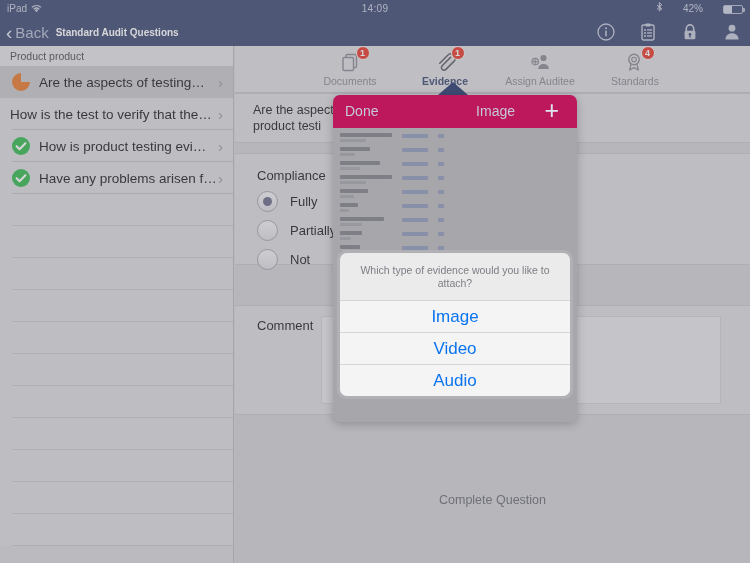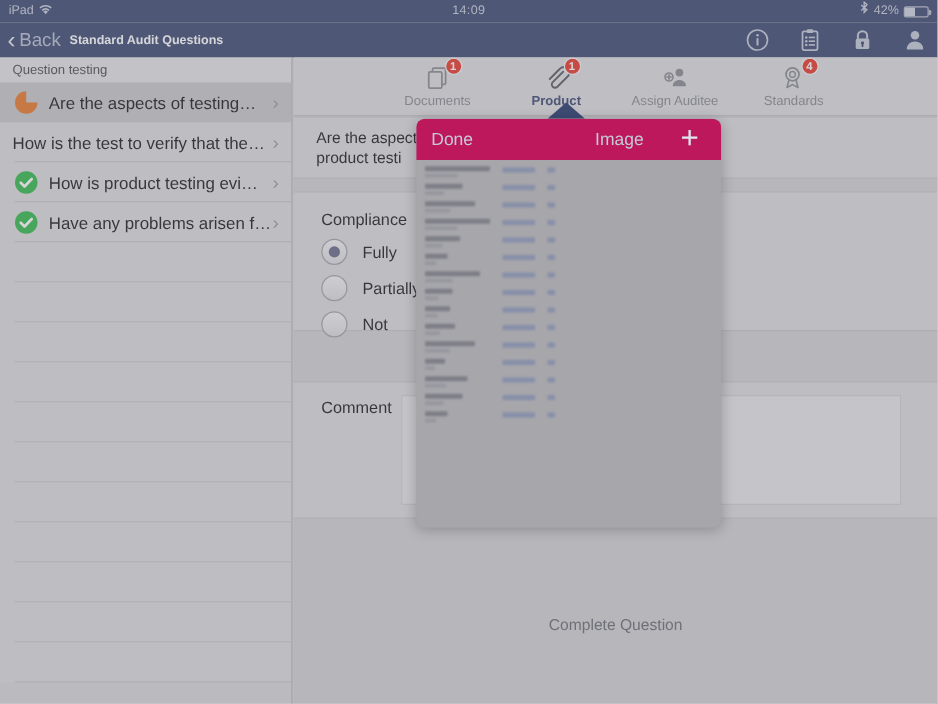--- a/index.html
+++ b/index.html
@@ -12,21 +12,21 @@
   #app { position: relative; width: 750px; height: 563px; overflow: hidden; }
 
   
   .statusbar {
     position: absolute; top: 0; left: 0; width: 750px; height: 18px;
     background: #3d4a72; color: #c9cedd;
     font-size: 10px; line-height: 18px;
   }
   .sb-left { position: absolute; left: 7px; top: 0; display: flex; align-items: center; gap: 4px; }
   .sb-center { position: absolute; left: 0; width: 750px; text-align: center; letter-spacing: .3px; }
-  .sb-right { position: absolute; right: 7px; top: 0; display: flex; align-items: center; gap: 4px; }
+  .sb-right { position: absolute; right: 7px; top: 0; display: flex; align-items: center; gap: 20px; }
   .wifi-glyph { font-size: 11px; }
   .bt-glyph { font-size: 11px; }
   .batt {
     display: inline-block; width: 20px; height: 9px;
     border: 1px solid #b6bccd; border-radius: 2px; position: relative;
   }
   .batt::after {
     content: ""; position: absolute; right: -3px; top: 2.5px;
     width: 2px; height: 4px; background: #b6bccd; border-radius: 0 1px 1px 0;
   }
@@ -283,21 +283,21 @@
       <span class="nav-icon">
         <svg width="20" height="20" viewBox="0 0 20 20">
             <circle cx="10" cy="6.2" r="3.4" fill="#c5cad9"></circle>
             <path d="M3.4 17.5c0-4 3-6.3 6.6-6.3s6.6 2.3 6.6 6.3z" fill="#c5cad9"></path>
           </svg>
       </span>
     </div>
   </div>
 
   <div class="sidebar">
-    <div class="sb-section">Question testing</div>
+    <div class="sb-section">Product product</div>
 
     <div class="sb-row selected noline">
       <span class="sb-icon">
         <svg width="22" height="22" viewBox="0 0 22 22">
             <path d="M11 2a9 9 0 109 9h-9z" fill="#e8792c"></path>
           </svg>
       </span>
       <span class="sb-text">Are the aspects of  testing…</span>
       <span class="sb-chev">›</span>
     </div>
@@ -383,21 +383,21 @@
         </div>
         <div class="tab-label">Documents</div>
       </div>
       <div class="tab active">
         <div class="tab-iconwrap">
           <svg width="21" height="21" viewBox="0 0 21 21">
               <path d="M15.5 5.4L7.2 13.7a2.6 2.6 0 003.7 3.7l8-8a4.4 4.4 0 10-6.2-6.2l-7.9 8" fill="none" stroke="#5b5b63" stroke-width="1.5" stroke-linecap="round"></path>
             </svg>
           <span class="badge">1</span>
         </div>
-        <div class="tab-label">Product</div>
+        <div class="tab-label">Evidence</div>
       </div>
       <div class="tab">
         <div class="tab-iconwrap">
           <svg width="21" height="21" viewBox="0 0 21 21">
               <circle cx="13.5" cy="6" r="3.1" fill="#8b8b92"></circle>
               <path d="M8.2 17c0-3.2 2.4-5 5.3-5s5.3 1.8 5.3 5z" fill="#8b8b92"></path>
               <circle cx="5.2" cy="9.6" r="3.2" fill="none" stroke="#8b8b92" stroke-width="1.3"></circle>
               <path d="M5.2 7.9v3.4M3.5 9.6h3.4" stroke="#8b8b92" stroke-width="1.3" stroke-linecap="round"></path>
             </svg>
 
@@ -548,15 +548,23 @@
             <span class="b1" style="width:18px"></span>
             <span class="b2" style="width:9px"></span>
             <span class="b3"></span>
             <span class="b4"></span>
           </div>
         </div>
     </div>
   </div>
 
   <div class="sheet">
+    <div class="sheet-group">
+      <div class="sheet-inner">
+        <div class="sheet-title">Which type of evidence would you like to attach?</div>
+        <div class="sheet-btn">Image</div>
+        <div class="sheet-btn">Video</div>
+        <div class="sheet-btn">Audio</div>
+      </div>
+    </div>
   </div>
 
 </div>
 
 </body></html>

